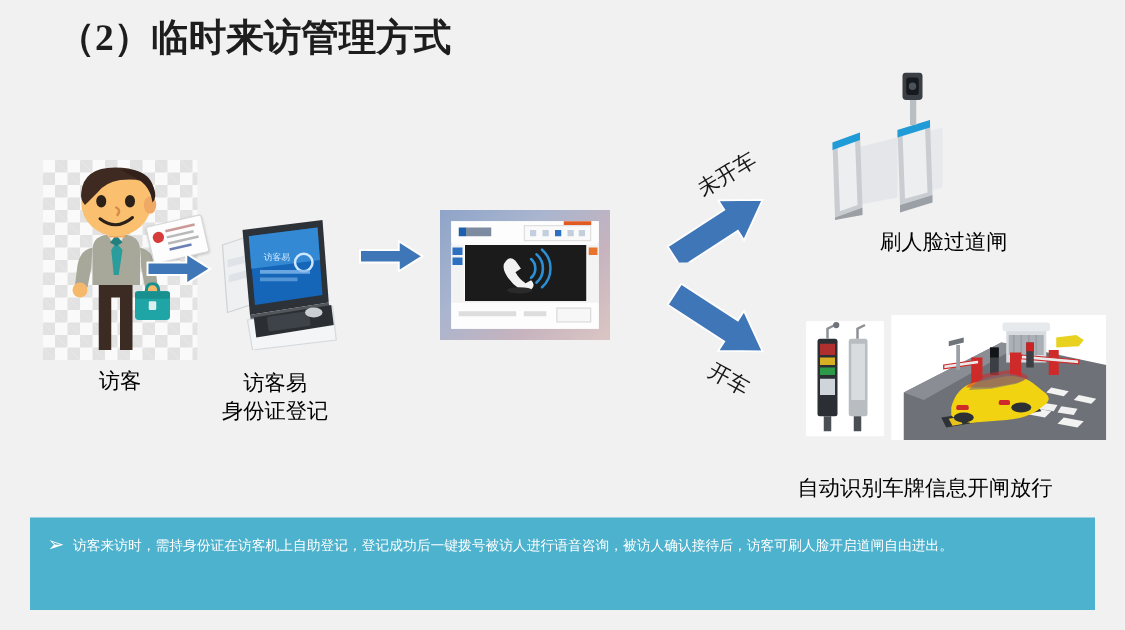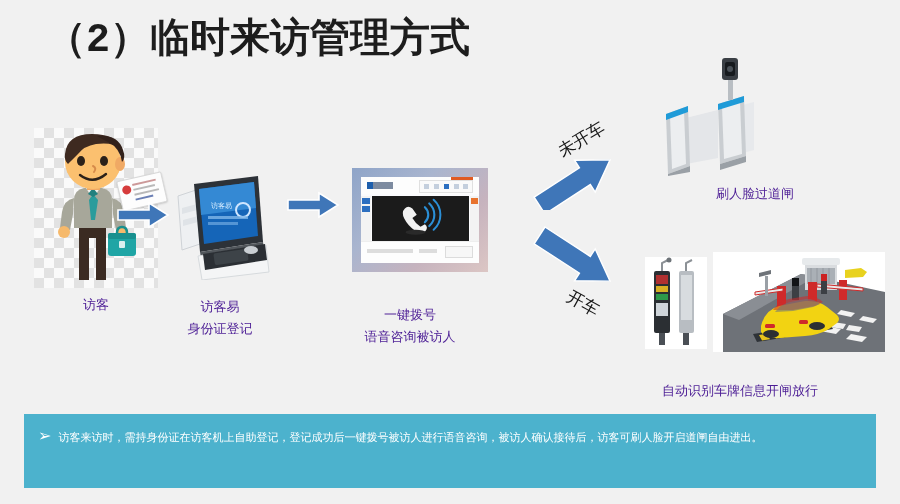--- a/index.html
+++ b/index.html
@@ -7,30 +7,30 @@
     width:900px;height:504px;
     background:#f1f1f1;
     font-family:"Liberation Serif","DejaVu Serif",serif;
     overflow:hidden;position:relative;
   }
   .slide{position:relative;width:900px;height:504px;background:#f1f1f1;}
 
   
   .title{
     position:absolute;left:46px;top:10px;
-    font-family:Liberation Mono, monospace;
-    font-size:40px;font-weight:700;color:#1d1d1d;letter-spacing:0px;
+    font-family:Liberation Serif, serif;
+    font-size:30px;font-weight:700;color:#1d1d1d;letter-spacing:0px;
     white-space:nowrap;
   }
 
   
   .cap{
     position:absolute;
     font-family:"Liberation Serif","DejaVu Serif",serif;
-    font-size:13px;color:#4c1d95;text-align:center;
+    font-size:17px;color:#000000;text-align:center;
     line-height:22px;white-space:pre-line;
   }
 
   
   .visitor-wrap{position:absolute;left:34px;top:128px;width:124px;height:160px;}
   .checker{
     position:absolute;inset:0;
     background-image:
       linear-gradient(45deg,#e2e2e2 25%,transparent 25%,transparent 75%,#e2e2e2 75%),
       linear-gradient(45deg,#e2e2e2 25%,transparent 25%,transparent 75%,#e2e2e2 75%);
@@ -390,22 +390,20 @@
     </svg>
   </div>
 
   <div class="cap" style="left:585px;top:380px;width:310px;">自动识别车牌信息开闸放行</div>
 
   <div class="cap" style="left:46px;top:294px;width:100px;">访客</div>
 
   <div class="cap" style="left:150px;top:296px;width:140px;">访客易
 身份证登记</div>
 
-  <div class="cap" style="left:310px;top:304px;width:200px;">一键拨号
-语音咨询被访人</div>
 
   <div class="callout">
     <div class="row">
       <span class="bullet">➢</span>
       <span class="txt">访客来访时，需持身份证在访客机上自助登记，登记成功后一键拨号被访人进行语音咨询，被访人确认接待后，访客可刷人脸开启道闸自由进出。</span>
     </div>
   </div>
 
 </div>
 

